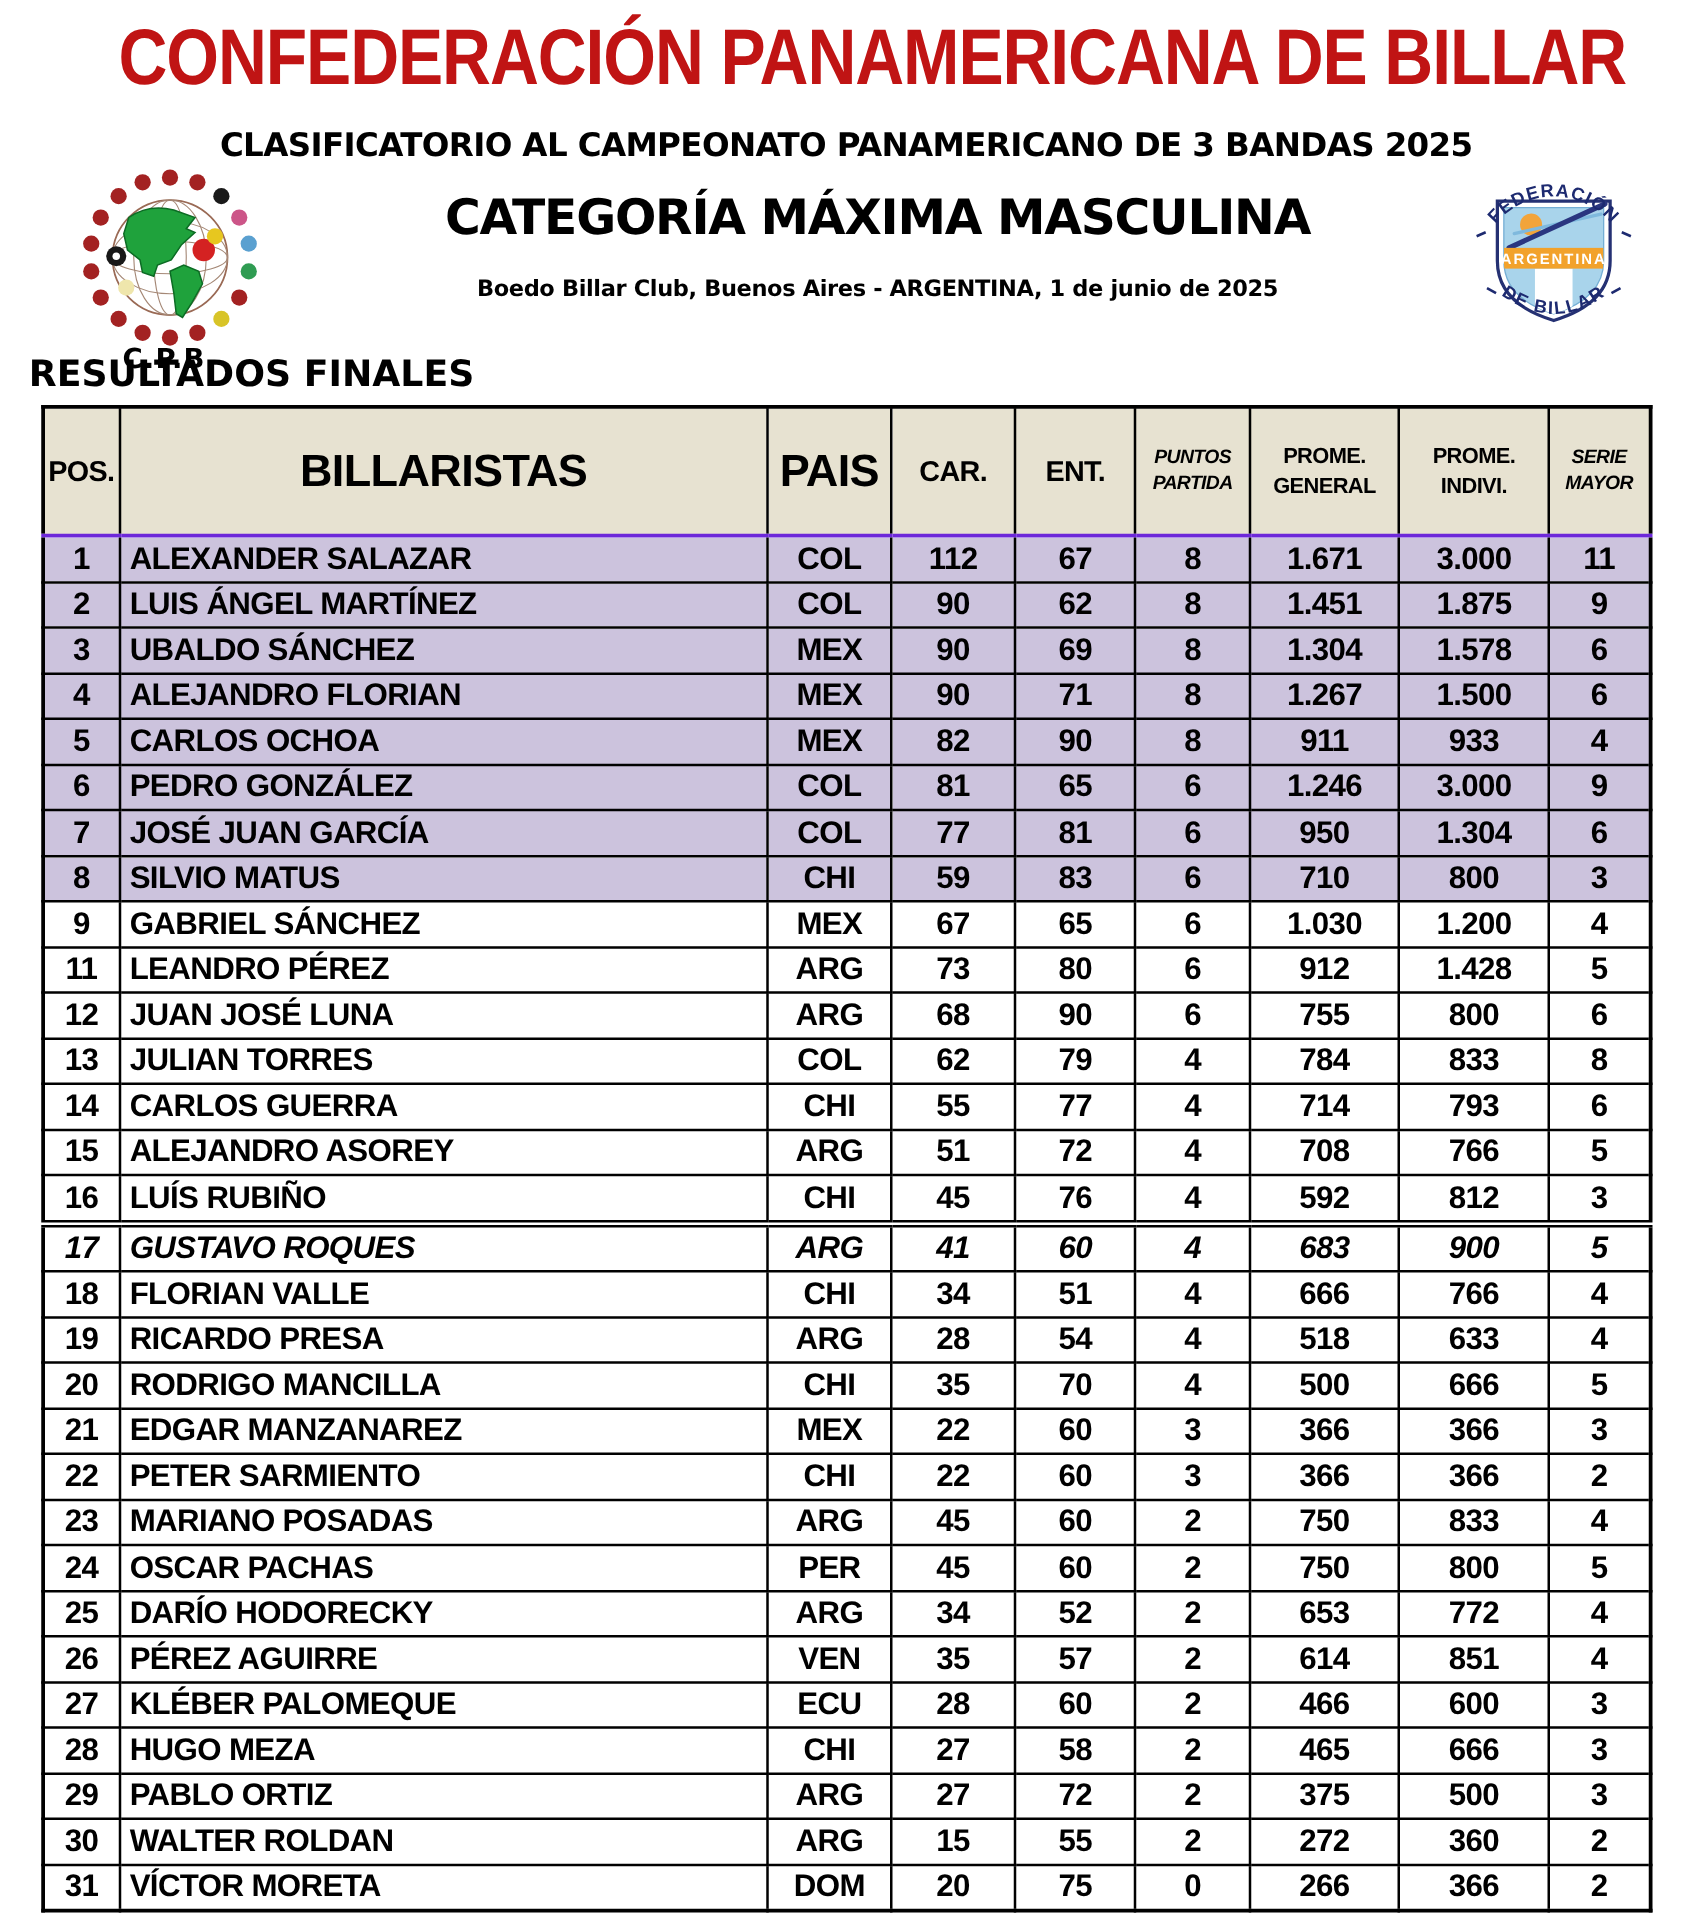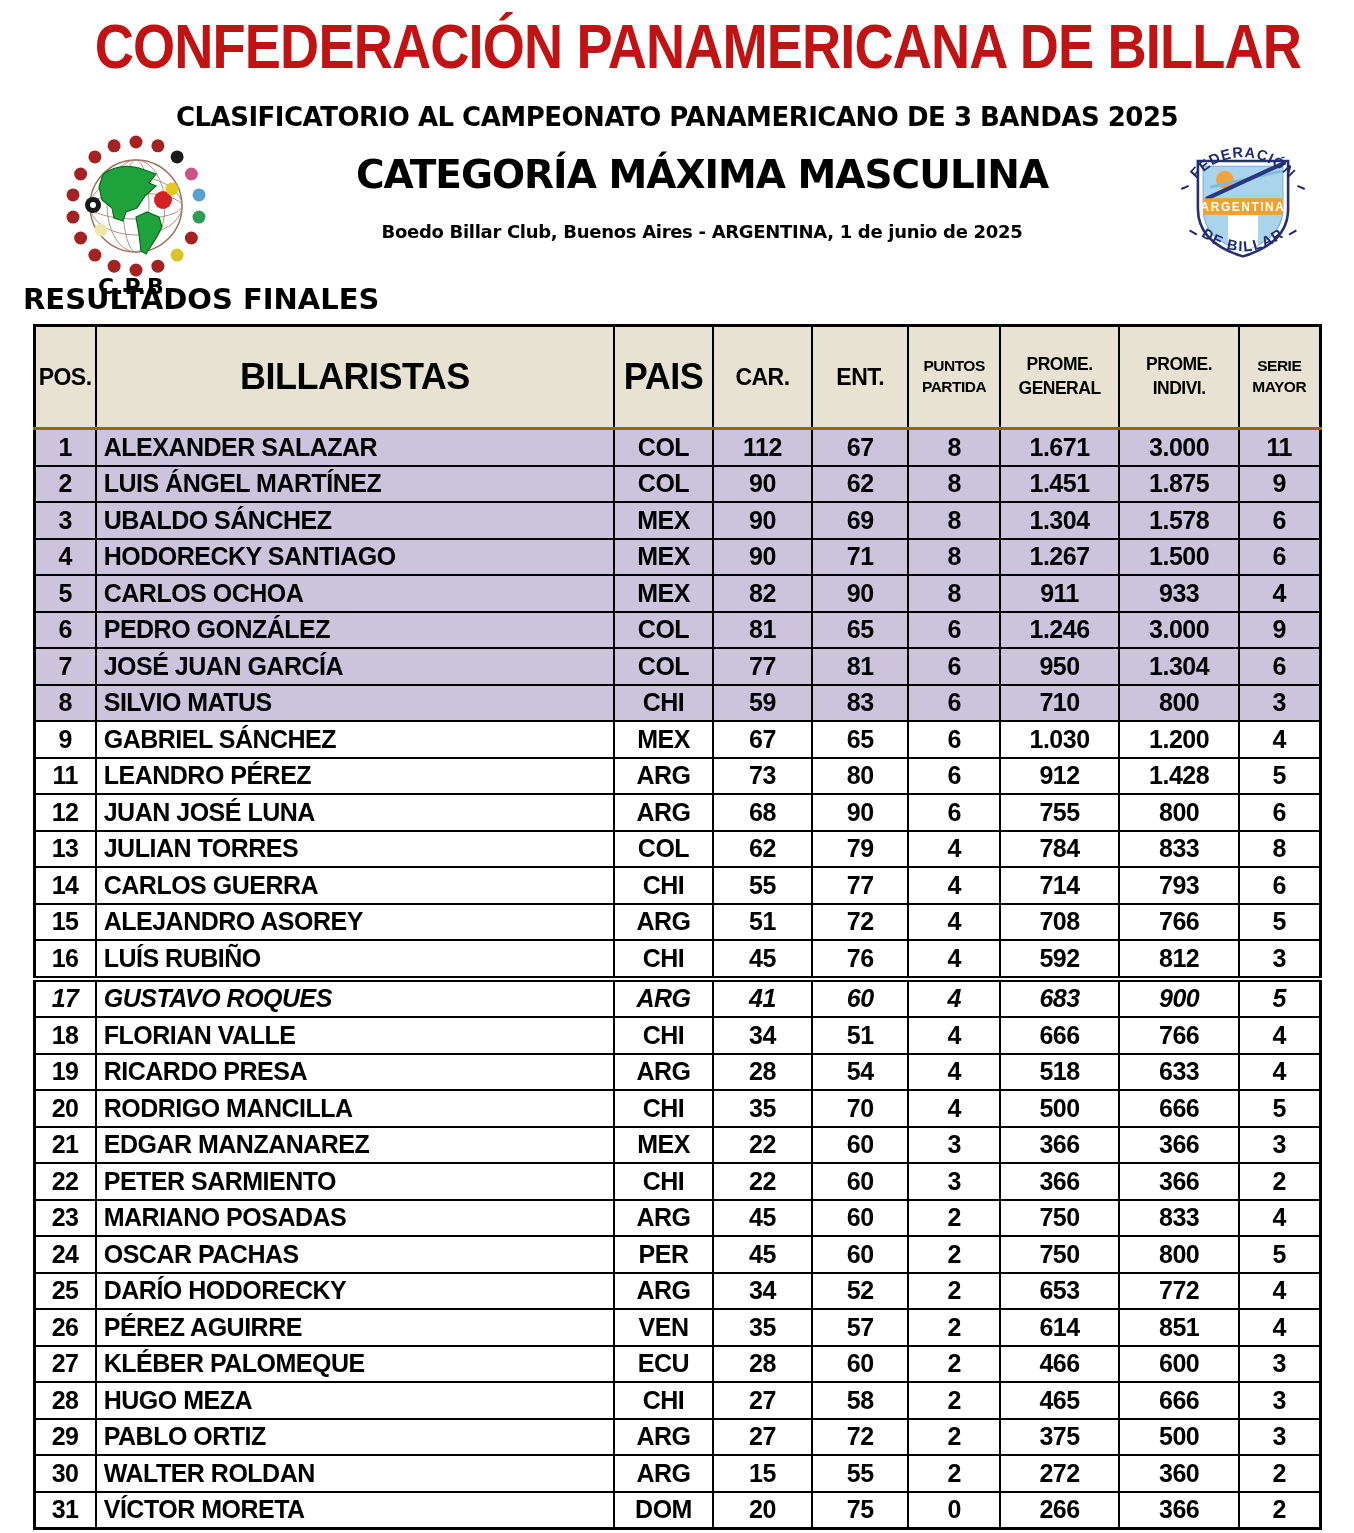--- a/index.html
+++ b/index.html
@@ -26,26 +26,26 @@
   .logo-right{width:150px;text-align:center;}
   .results-heading{margin-top:0;text-align:left;font-weight:bold;font-size:29px;
     font-family:"DejaVu Sans",sans-serif;letter-spacing:0;padding-left:23px;}
   table.results{
     border-collapse:collapse;table-layout:fixed;width:1289px;margin:8px auto 0;
     border:3px solid #000;
   }
   .results th,.results td{border:2px solid #000;overflow:hidden;padding:0 3px;}
   .results thead th{
     background:#e7e2d1;height:100px;vertical-align:middle;text-align:center;
-    font-weight:bold;border-bottom:3px solid #a16207;letter-spacing:-0.5px;
+    font-weight:bold;border-bottom:3px solid #6d28d9;letter-spacing:-0.5px;
   }
   th.h-xl{font-size:36px;letter-spacing:-1px;}
   th.h-md{font-size:23px;}
   th.h-pm{font-size:17.5px;line-height:1.35;}
-  th.h-sm{font-size:15.5px;line-height:1.35;}
+  th.h-sm{font-size:15.5px;line-height:1.35;font-style:italic;}
   .results td{
     height:34.5px;font-weight:bold;font-size:25px;text-align:center;
     letter-spacing:-0.5px;line-height:1;
   }
   td.c-name{text-align:left;padding-left:7px;}
   tr.hl td{background:#ccc3dd;}
   tr.pagebreak td{border-top:6px double #000;font-style:italic;}
 </style>
 </head>
 <body>
@@ -192,21 +192,21 @@
           <td class="c-country">MEX</td>
           <td class="c-car">90</td>
           <td class="c-ent">69</td>
           <td class="c-pts">8</td>
           <td class="c-promgen">1.304</td>
           <td class="c-promind">1.578</td>
           <td class="c-serie">6</td>
         </tr>
         <tr class="hl">
           <td class="c-pos">4</td>
-          <td class="c-name">HODORECKY SANTIAGO</td>
+          <td class="c-name">ALEJANDRO FLORIAN</td>
           <td class="c-country">MEX</td>
           <td class="c-car">90</td>
           <td class="c-ent">71</td>
           <td class="c-pts">8</td>
           <td class="c-promgen">1.267</td>
           <td class="c-promind">1.500</td>
           <td class="c-serie">6</td>
         </tr>
         <tr class="hl">
           <td class="c-pos">5</td>

